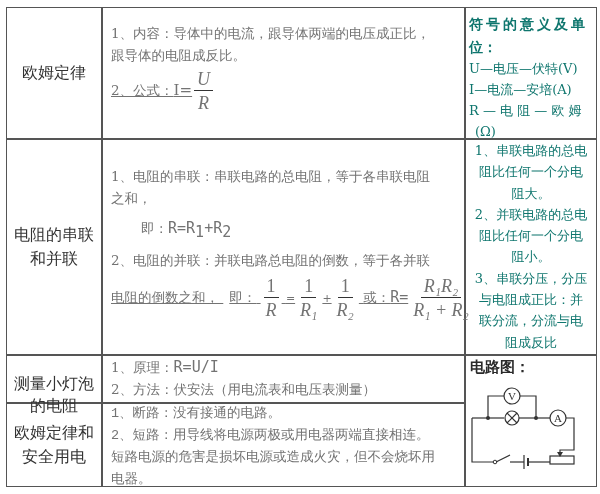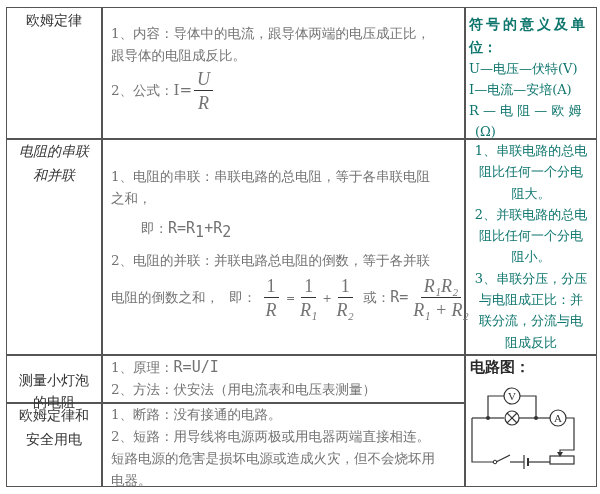--- a/index.html
+++ b/index.html
@@ -3,22 +3,22 @@
 <meta charset="utf-8">
 <style>
   html, body { margin:0; padding:0; background:#ffffff; }
   body { width:600px; height:494px; position:relative; overflow:hidden;
          font-family:"DejaVu Serif", "Liberation Serif", serif; color:#2a2a2a; }
   .tbl { position:absolute; left:6px; top:7px; width:591px; height:480px;
          border:1.5px solid #555; box-sizing:border-box; }
   .cell { position:absolute; box-sizing:border-box; }
   .vline { position:absolute; width:1.5px; background:#555; }
   .hline { position:absolute; height:1.5px; background:#555; }
-  .label { display:flex; align-items:flex-start; justify-content:center; text-align:center;
-           font-size:14px; line-height:24px; color:#333; }
+  .label { display:flex; align-items:center; justify-content:center; text-align:center;
+           font-size:16px; line-height:24px; color:#333; }
   .txt { font-size:13.5px; line-height:22px; color:#737373; }
   .sym { font-size:13px; line-height:21px; color:#0f766e; }
   .mono { font-family:"DejaVu Sans Mono", "Liberation Mono", monospace; font-size:15px; }
   .math { font-family:"Liberation Serif", "DejaVu Serif", serif; font-style:italic; font-size:18px; }
   .frac { display:inline-flex; flex-direction:column; align-items:center; vertical-align:middle; margin:0 2px; }
   .frac .num { border-bottom:1px solid #333; padding:0 3px; line-height:22px; }
   .frac .den { padding:0 3px; line-height:24px; }
   .center { text-align:center; }
   .bold { font-weight:bold; }
   .spaced { letter-spacing:5px; }
@@ -34,50 +34,50 @@
   <div class="hline" style="left:0; top:130px; width:589px;"></div>
   <div class="hline" style="left:0; top:346px; width:589px;"></div>
   <div class="hline" style="left:0; top:394px; width:458px;"></div>
 
   <div class="cell label" style="left:0; top:0; width:94px; height:130px;">
     <span>欧姆定律</span>
   </div>
   <div class="cell txt" style="left:104px; top:14px; width:350px;">
     <div>1、内容：导体中的电流，跟导体两端的电压成正比，</div>
     <div>跟导体的电阻成反比。</div>
-    <div style="margin-top:2px;">
+    <div style="margin-top:2px;text-decoration:underline;">
       <span>2、公式：</span><span style="font-size:15px;">I=</span><span class="frac math">
           <span class="num">U</span>
           <span class="den">R</span>
         </span>
     </div>
   </div>
   <div class="cell sym" style="left:462px; top:4px; width:124px;">
     <div class="bold spaced" style="font-size:14px; line-height:24px; letter-spacing:3px;">符号的意义及单</div>
     <div class="bold" style="font-size:14px; line-height:22px;">位：</div>
     <div>U—电压—伏特(V)</div>
     <div>I—电流—安培(A)</div>
     <div>R — 电 阻 — 欧 姆</div>
     <div style="padding-left:6px;">(Ω)</div>
   </div>
 
-  <div class="cell label" style="left:0; top:131px; width:94px; height:215px;font-style:italic;">
+  <div class="cell label" style="left:0; top:131px; width:94px; height:215px;">
     <div>
       <div>电阻的串联</div>
       <div>和并联</div>
     </div>
   </div>
   <div class="cell txt" style="left:104px; top:157px; width:352px;">
     <div>1、电阻的串联：串联电路的总电阻，等于各串联电阻</div>
     <div>之和，</div>
     <div style="margin-top:8px; padding-left:30px;">
       <span>即：</span><span class="mono">R=R</span><sub class="mono">1</sub><span class="mono">+R</span><sub class="mono">2</sub>
     </div>
     <div style="margin-top:6px;">2、电阻的并联：并联电路总电阻的倒数，等于各并联</div>
-    <div style="margin-top:4px; white-space:nowrap;">
+    <div style="margin-top:4px; white-space:nowrap;text-decoration:underline;">
       <span>电阻的倒数之和，</span>
       <span style="margin-left:6px;">即：</span>
       <span class="frac math">
           <span class="num" style="font-style:normal;">1</span>
           <span class="den">R</span>
         </span>
       <span style="font-size:11px;">=</span><span class="frac math">
           <span class="num" style="font-style:normal;">1</span>
           <span class="den">R₁</span>
         </span><span style="font-size:11px;">+</span><span class="frac math">
@@ -113,21 +113,21 @@
     <div><span>1、原理：</span><span class="mono">R=U/I</span></div>
     <div>2、方法：伏安法（用电流表和电压表测量）</div>
   </div>
 
   <div class="cell label" style="left:0; top:395px; width:94px; height:83px;">
     <div>
       <div>欧姆定律和</div>
       <div>安全用电</div>
     </div>
   </div>
-  <div class="cell txt" style="left:104px; top:395px; width:352px;">
+  <div class="cell txt" style="left:104px; top:395px; width:352px;font-family:Liberation Mono, monospace;">
     <div>1、断路：没有接通的电路。</div>
     <div>2、短路：用导线将电源两极或用电器两端直接相连。</div>
     <div>短路电源的危害是损坏电源或造成火灾，但不会烧坏用</div>
     <div>电器。</div>
   </div>
 
   <div class="cell" style="left:459px; top:348px; width:130px; height:130px;">
     <div class="bold" style="font-size:15px; line-height:22px; padding-left:4px;">电路图：</div>
     <svg width="130" height="100" viewBox="0 0 130 100" style="position:absolute; left:0; top:22px;">
       <g stroke="#333" stroke-width="1.2" fill="none">

